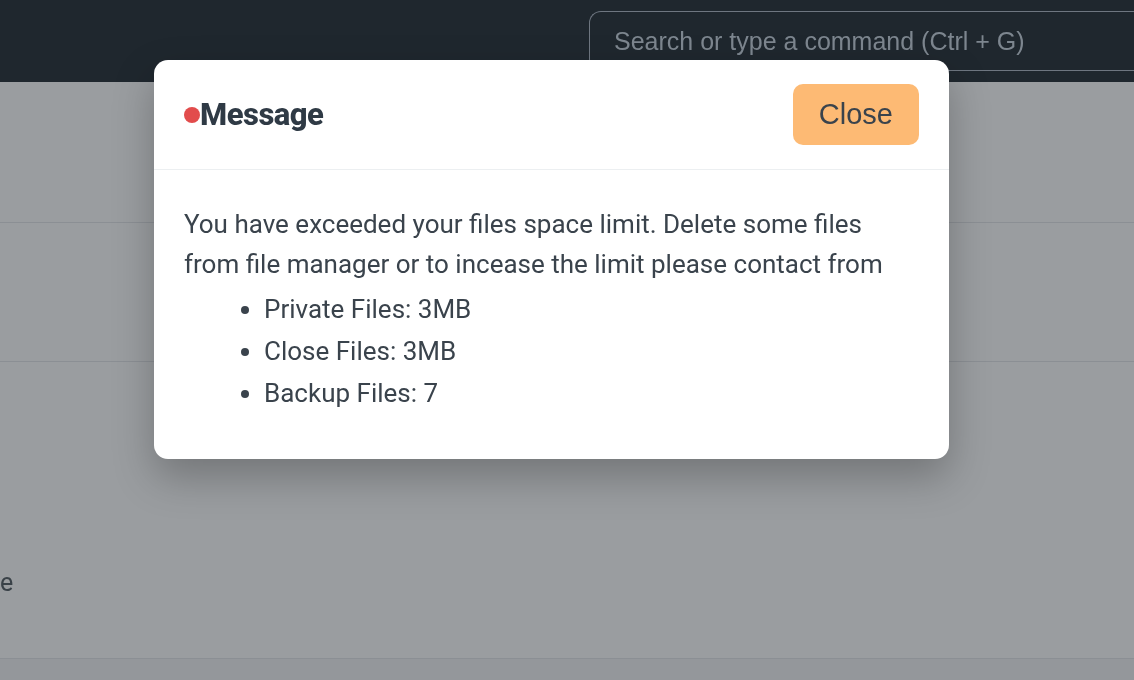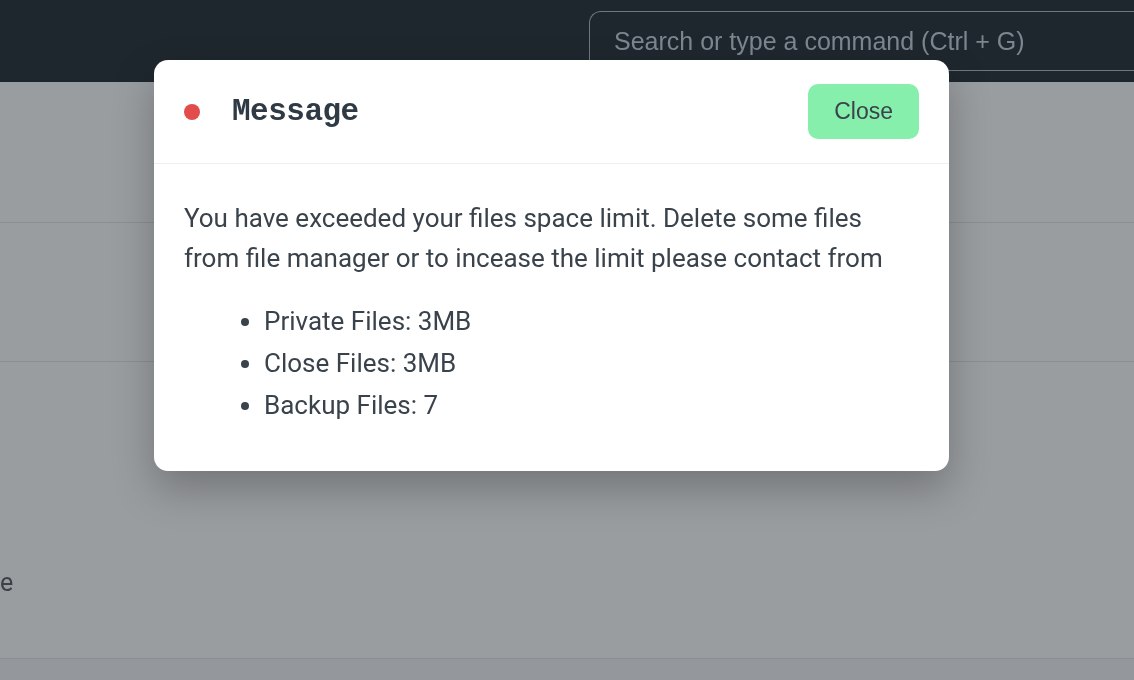--- a/index.html
+++ b/index.html
@@ -50,36 +50,36 @@
       background: #fff;
       border-radius: 14px;
       box-shadow: 0 18px 40px rgba(0,0,0,0.25);
       overflow: hidden;
     }
     .modal-header {
       display: flex; align-items: center; justify-content: space-between;
       padding: 24px 30px 24px 30px;
       border-bottom: 1px solid #eceff1;
     }
-    .modal-title-wrap { display: flex; align-items: center; gap: 32px; font-family: Liberation Mono, monospace; }
+    .modal-title-wrap { display: flex; align-items: center; gap: 0; }
     .indicator-dot {
       width: 16px; height: 16px; border-radius: 50%;
       background: #e24c4c; display: inline-block;
     }
     .modal-title { font-size: 31px; font-weight: 800; color: #2f3a45; letter-spacing: -0.5px; }
     .close-btn {
-      background: #86efac; border: none; border-radius: 10px;
-      padding: 14px 26px; font-size: 23px; color: #3a434c;
+      background: #fdba74; border: none; border-radius: 10px;
+      padding: 14px 26px; font-size: 29px; color: #3a434c;
       font-weight: 500; cursor: pointer; text-align: right;
     }
     .modal-body {
       padding: 34px 30px 44px 30px;
       font-size: 26px; line-height: 1.55; color: #3a434c;
     }
-    .modal-body ul { margin-top: 22px; padding-left: 80px; }
+    .modal-body ul { margin-top: 4px; padding-left: 80px; }
     .modal-body li { margin: 2px 0; }
   </style>
 </head>
 <body>
 
 <div class="navbar">
   <div class="search-wrap">
     <input class="search-input" type="text" placeholder="Search or type a command (Ctrl + G)" style="">
   </div>
 </div>

